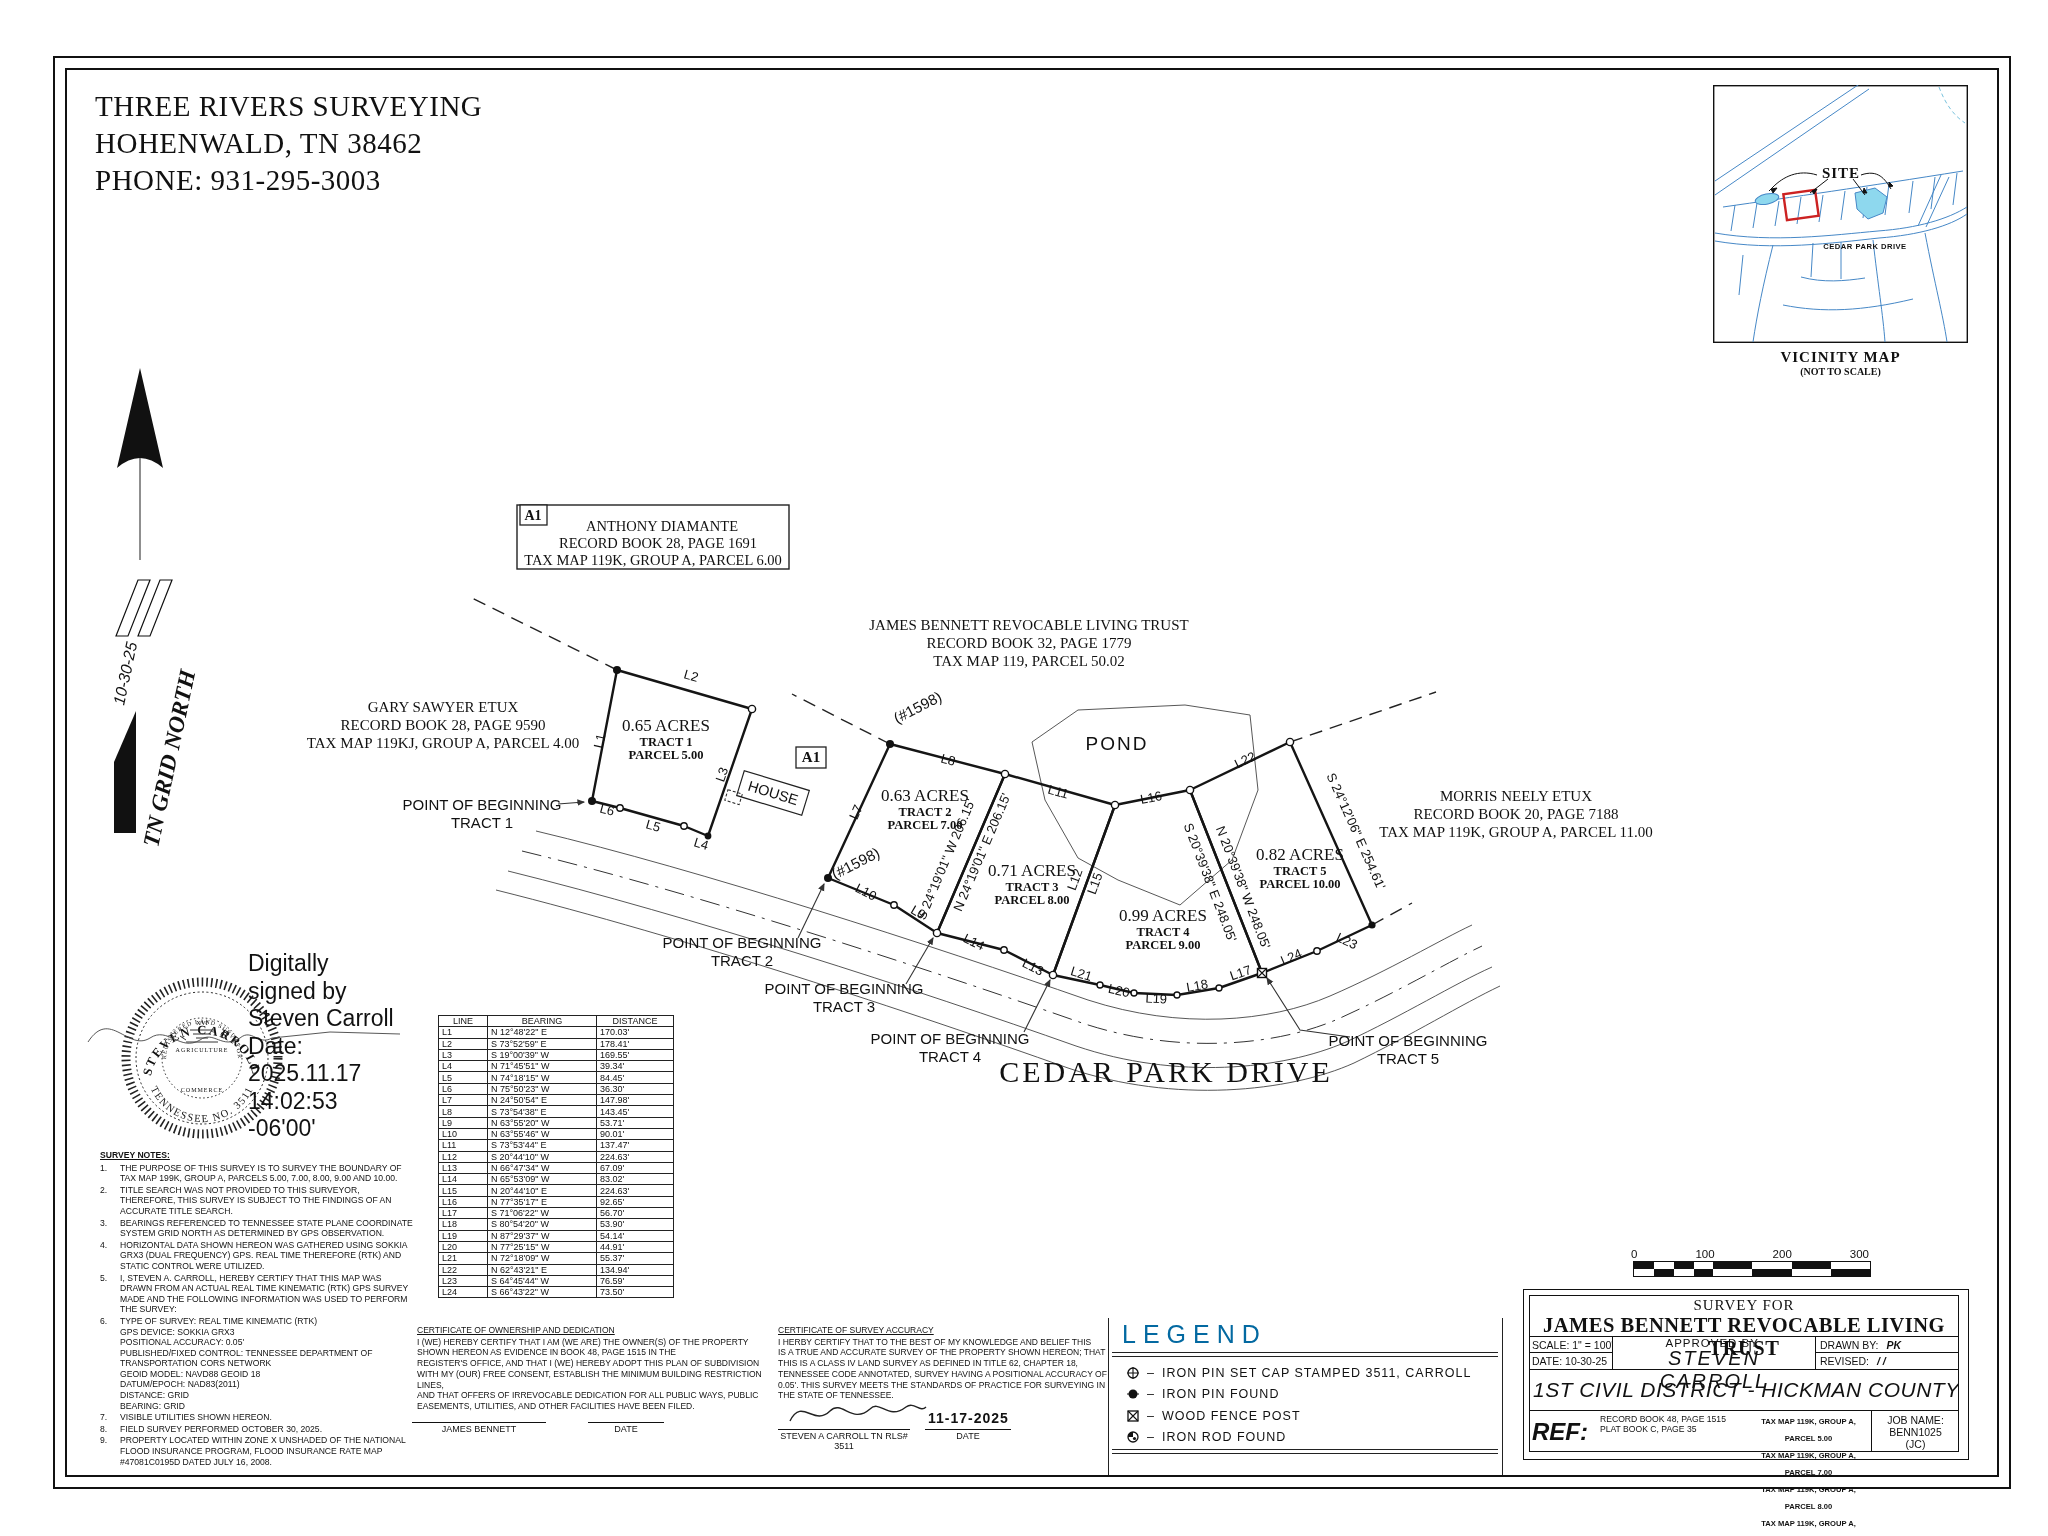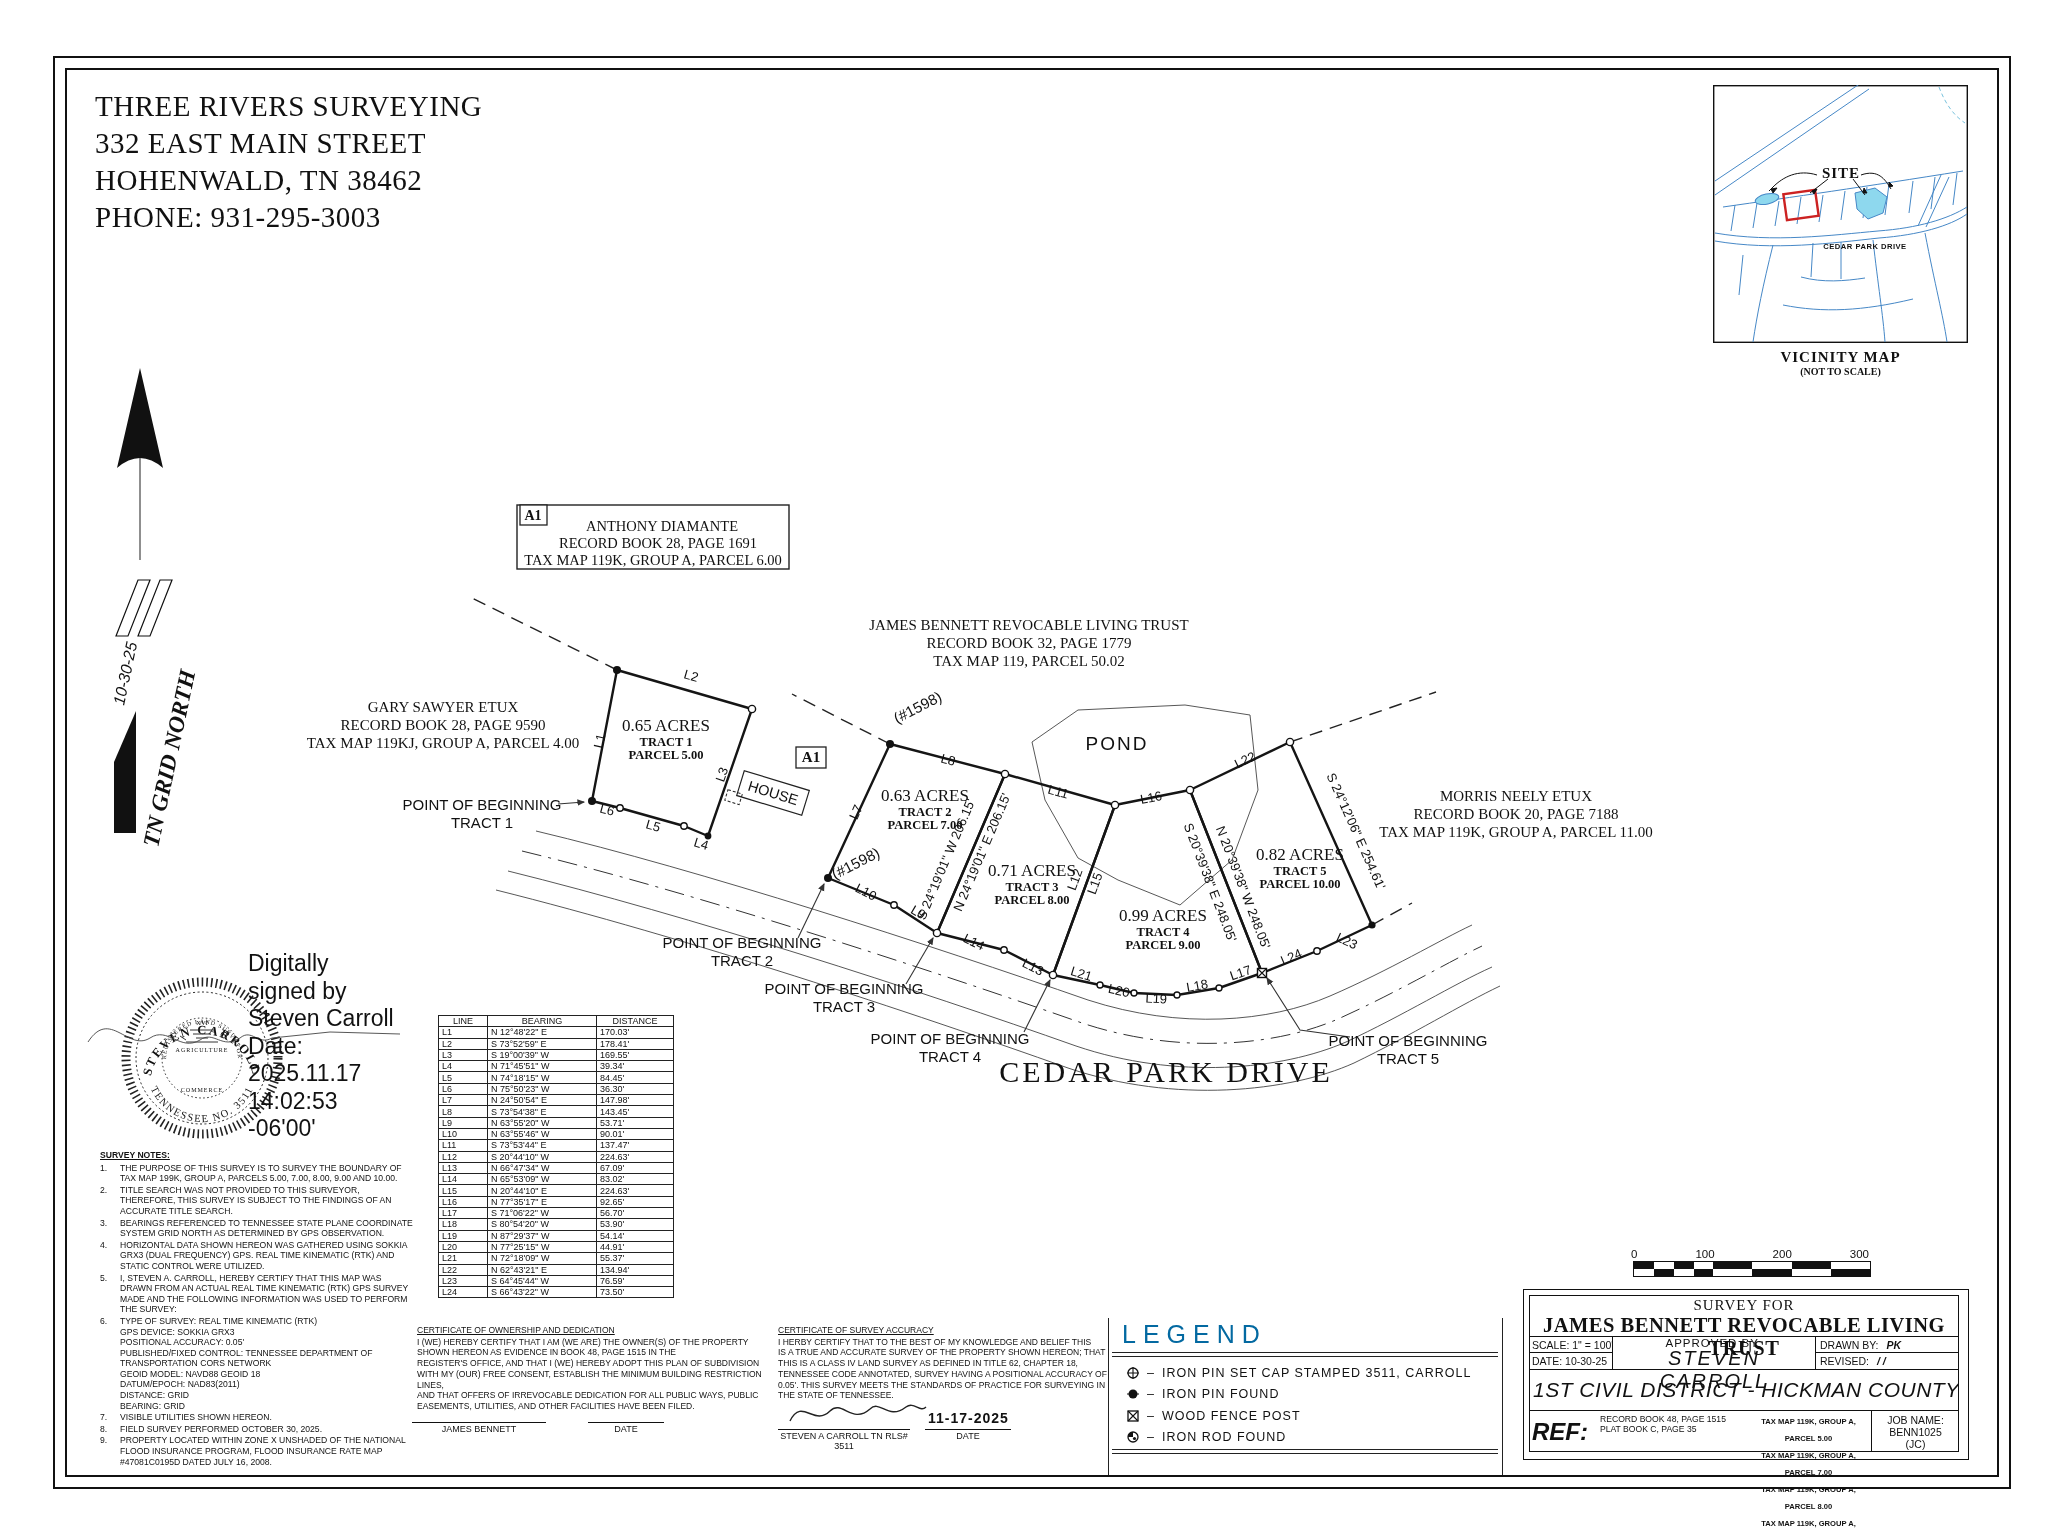--- a/index.html
+++ b/index.html
@@ -96,21 +96,20 @@
 </head>
 <body>
 
 <div id="page">
 
   <div class="abs b-outer"></div>
   <div class="abs b-inner"></div>
 
   <div class="abs firm">
     <div>THREE RIVERS SURVEYING</div>
-    <div>332 EAST MAIN STREET</div>
     <div>HOHENWALD, TN 38462</div>
     <div>PHONE: 931-295-3003</div>
   </div>
 
   <div class="abs vmap">
     <svg width="255" height="258" viewBox="0 0 255 258">
       <rect x="0.7" y="0.7" width="253.6" height="256.6" fill="#fff" stroke="#111" stroke-width="1.4"></rect>
       <g stroke="#4688c7" stroke-width="1" fill="none">
         <path d="M2,96 L148,-2"></path>
           <path d="M2,110 L156,4"></path>
@@ -567,21 +566,21 @@
 
         <div class="note">
           <span class="n">3.</span>
           <span class="x">BEARINGS REFERENCED TO TENNESSEE STATE PLANE COORDINATE
 SYSTEM GRID NORTH AS DETERMINED BY GPS OBSERVATION.</span>
         </div>
 
         <div class="note">
           <span class="n">4.</span>
           <span class="x">HORIZONTAL DATA SHOWN HEREON WAS GATHERED USING SOKKIA
-GRX3 (DUAL FREQUENCY) GPS. REAL TIME KINEMATIC (RTK) AND
+GRX3 (DUAL FREQUENCY) GPS. REAL TIME THEREFORE (RTK) AND
 STATIC CONTROL WERE UTILIZED.</span>
         </div>
 
         <div class="note">
           <span class="n">5.</span>
           <span class="x">I, STEVEN A. CARROLL, HEREBY CERTIFY THAT THIS MAP WAS
 DRAWN FROM AN ACTUAL REAL TIME KINEMATIC (RTK) GPS SURVEY
 MADE AND THE FOLLOWING INFORMATION WAS USED TO PERFORM
 THE SURVEY:</span>
         </div>

